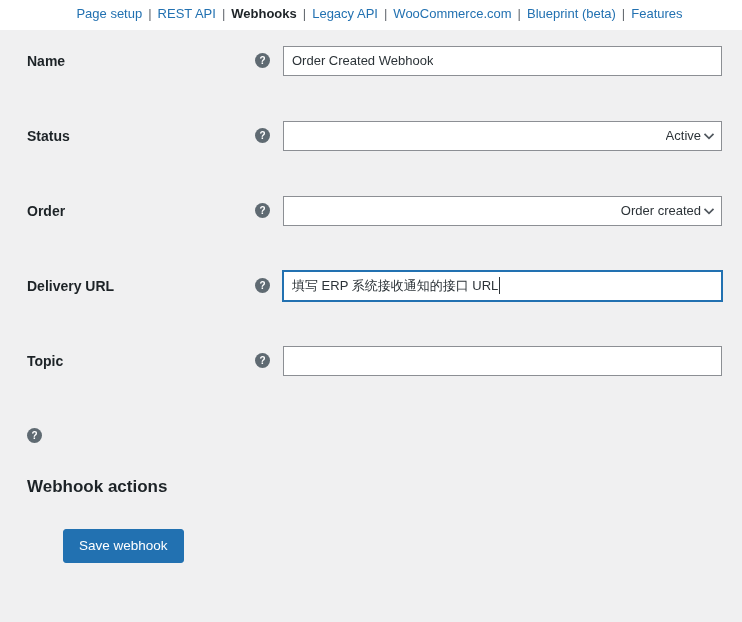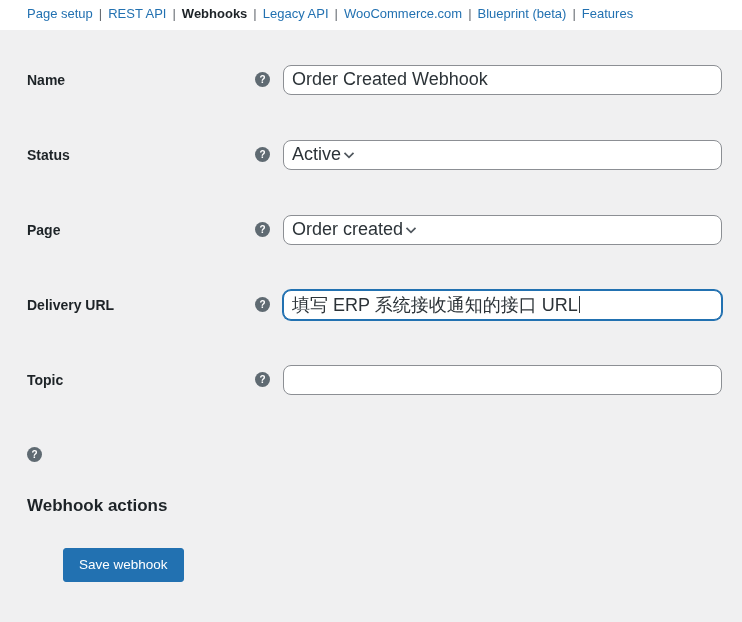--- a/index.html
+++ b/index.html
@@ -13,20 +13,21 @@
     overflow: hidden;
   }
 
   
   .topnav {
     background: #ffffff;
     padding: 6px 10px 8px 27px;
     font-size: 13px;
     line-height: 1.2;
     white-space: nowrap;
+    text-align: center;
   }
   .nav-link {
     color: #2271b1;
     text-decoration: none;
     cursor: pointer;
   }
   .nav-current {
     color: #1d2327;
     font-weight: 700;
   }
@@ -38,21 +39,21 @@
   .content { padding: 0 20px 0 27px; }
 
   .section-title {
     font-size: 17px;
     font-weight: 700;
     color: #1d2327;
     margin: 25px 0 0 0;
     line-height: 20px;
   }
 
-  .form-rows { margin-top: 34px; }
+  .form-rows { margin-top: 15px; }
 
   .form-row {
     display: flex;
     align-items: center;
     height: 32px;
     margin-bottom: 43px;
   }
   .form-row:last-child { margin-bottom: 0; }
 
   .field-label {
@@ -79,31 +80,31 @@
     user-select: none;
   }
 
   .control { flex: 1; min-width: 0; }
 
   .text-input, .select-input {
     width: 100%;
     height: 30px;
     background: #ffffff;
     border: 1px solid #8c8f94;
-    border-radius: 8px;
+    border-radius: 0;
     display: flex;
     align-items: center;
     padding: 0 8px;
-    font-size: 18px;
+    font-size: 13px;
     color: #2c3338;
     cursor: text;
   }
   .select-input {
-    justify-content: flex-start;
-    padding-right: 10px;
+    justify-content: flex-end;
+    padding-right: 4px;
     cursor: pointer;
   }
   .text-input.focused {
     border-color: #2271b1;
     box-shadow: 0 0 0 1px #2271b1;
   }
   .value {
     white-space: nowrap;
     overflow: hidden;
   }
@@ -165,21 +166,21 @@
           <span class="chevron">
             <svg width="16" height="16" viewBox="0 0 16 16">
                 <path d="M3.5 5.8 L8 10.4 L12.5 5.8" fill="none" stroke="#50575e" stroke-width="1.7"></path>
               </svg>
           </span>
         </div>
       </div>
     </div>
 
     <div class="form-row">
-      <label class="field-label">Page</label>
+      <label class="field-label">Order</label>
       <span class="help-icon">?</span>
       <div class="control">
         <div class="select-input">
           <span class="value">Order created</span>
           <span class="chevron">
             <svg width="16" height="16" viewBox="0 0 16 16">
                 <path d="M3.5 5.8 L8 10.4 L12.5 5.8" fill="none" stroke="#50575e" stroke-width="1.7"></path>
               </svg>
           </span>
         </div>

